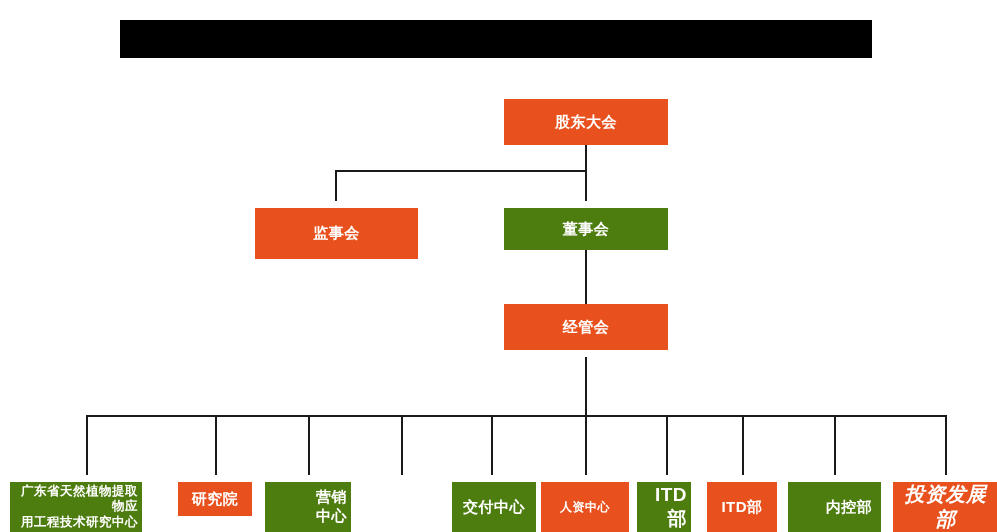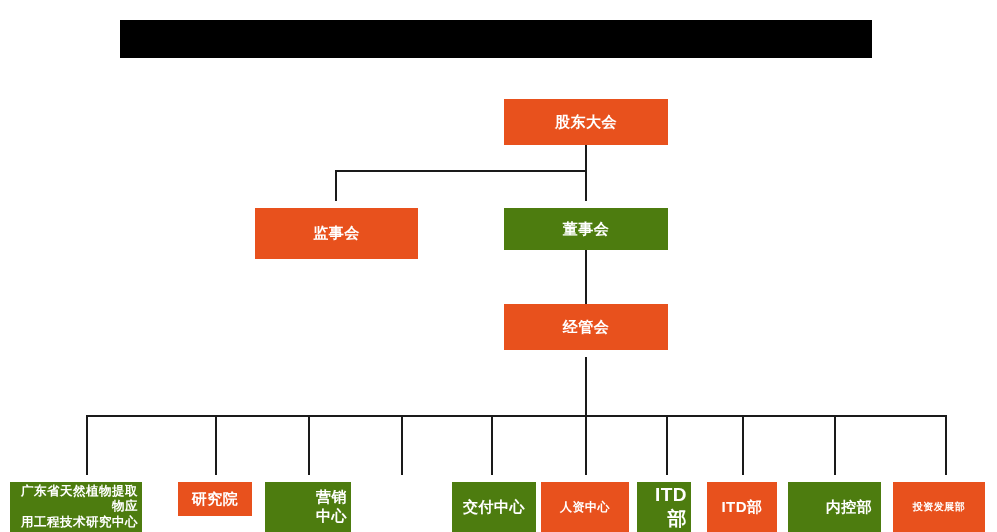--- a/index.html
+++ b/index.html
@@ -122,17 +122,17 @@
   </div>
 
   <div class="node dark" style="left:707px; top:475px; width:70px; height:50px; font-size:15px;">
     <span class="label">ITD部</span>
   </div>
 
   <div class="node light" style="left:788px; top:475px; width:93px; height:50px; font-size:15px;padding-left:29px;">
     <span class="label">内控部</span>
   </div>
 
-  <div class="node dark" style="left:893px; top:475px; width:92px; height:50px; font-size:10px;">
+  <div class="node dark" style="left:893px; top:475px; width:105px; height:50px; font-size:20px;font-style:italic;">
     <span class="label">投资发展部</span>
   </div>
 
 </div>
 
 </body></html>

